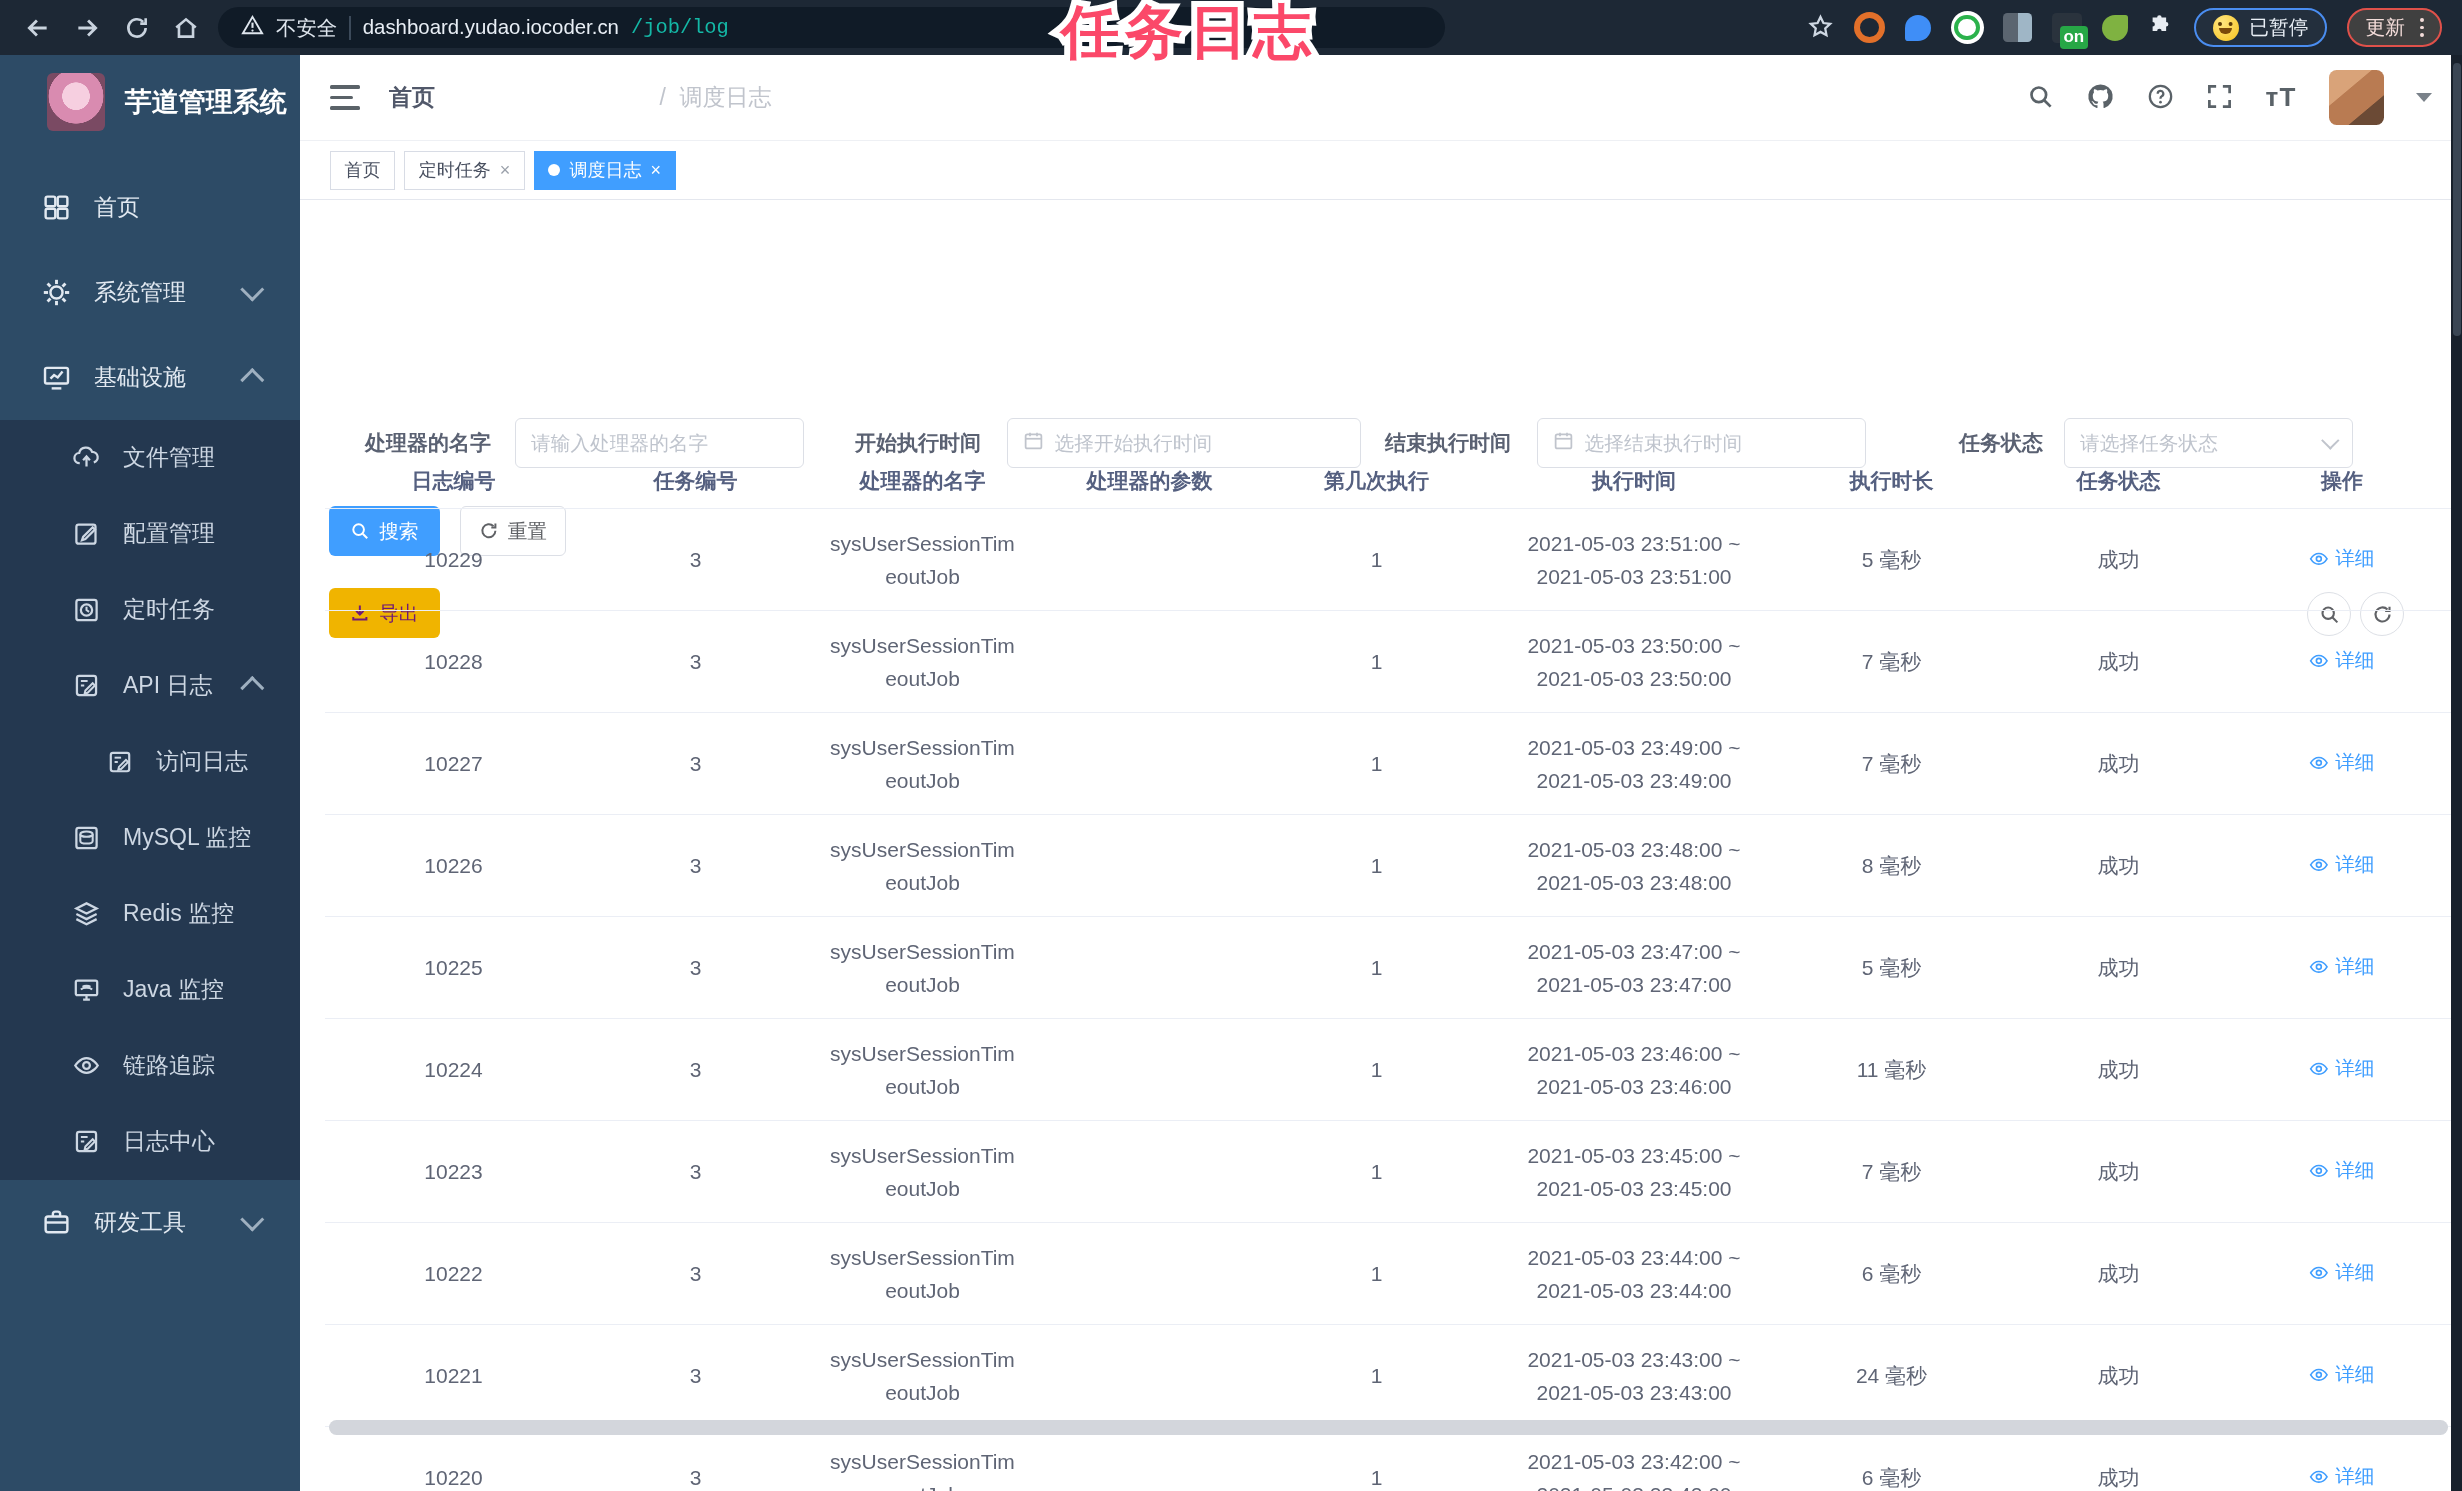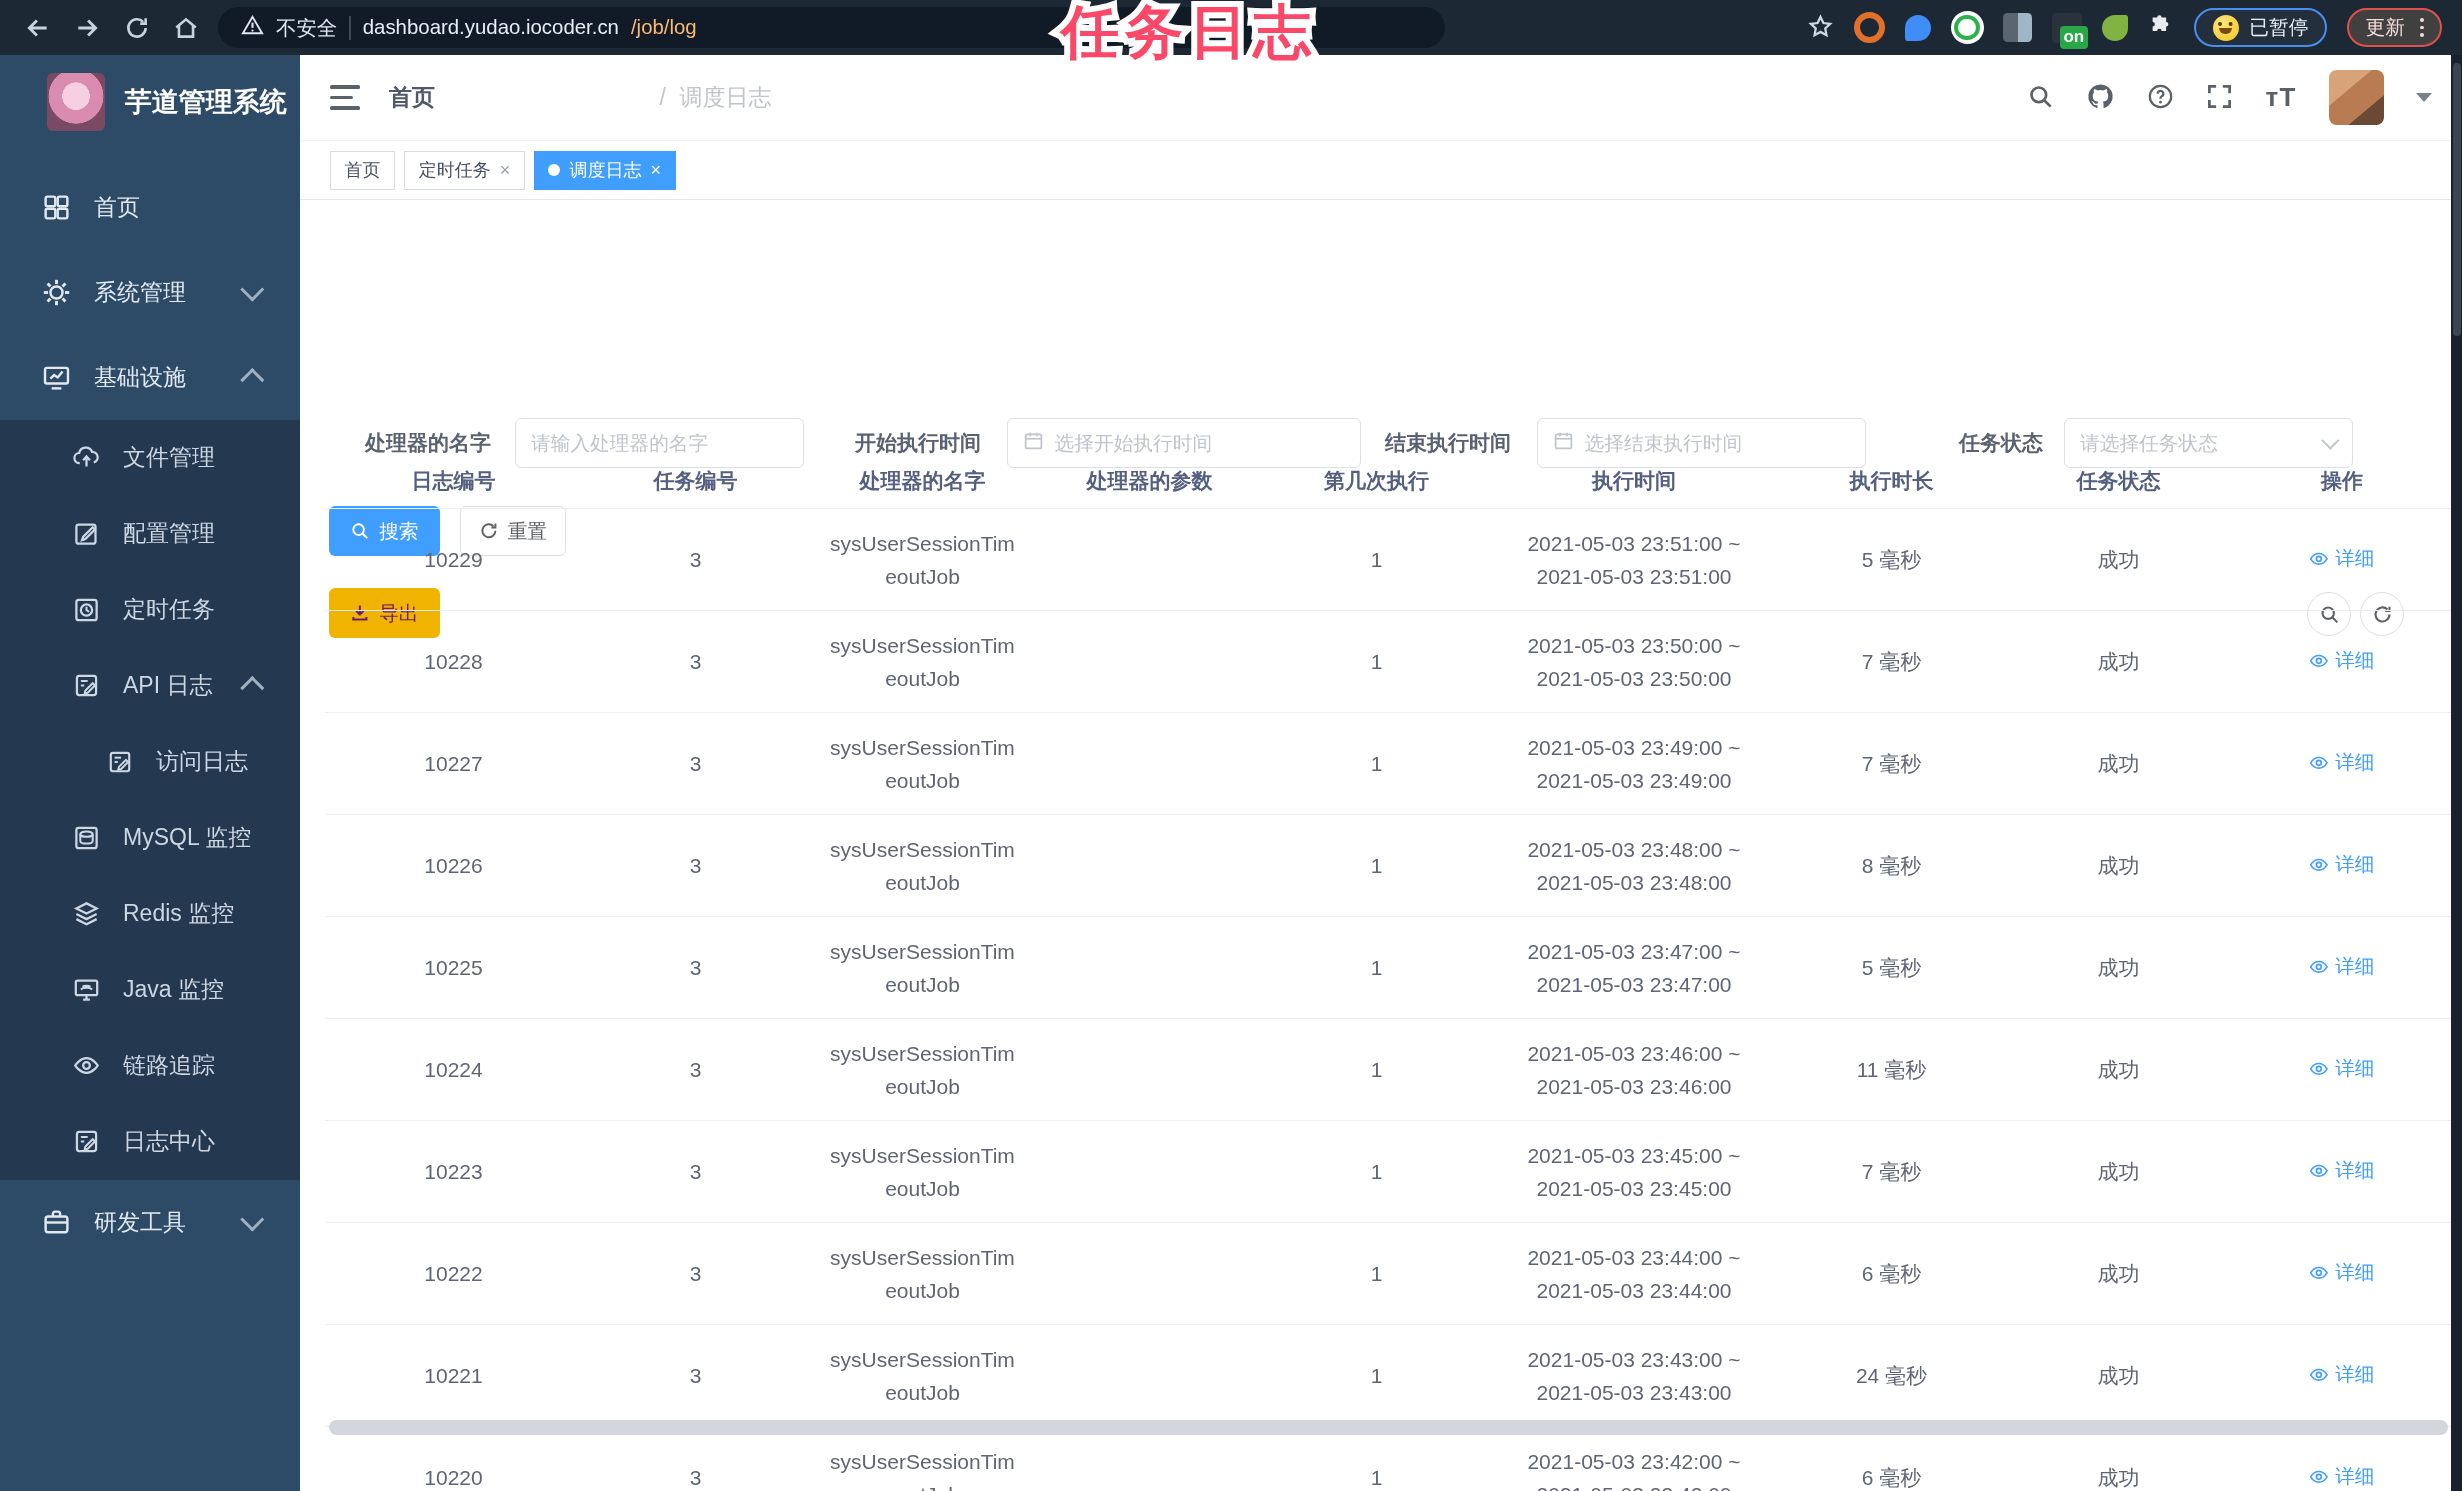--- a/index.html
+++ b/index.html
@@ -6,21 +6,21 @@
   body{width:2462px;height:1491px;overflow:hidden;font-family:"Liberation Sans","DejaVu Sans",sans-serif;background:#fff;position:relative;}
   .screen{position:absolute;inset:0;overflow:hidden;}
 
   
   .chrome{position:absolute;top:0;left:0;width:100%;height:55px;background:#1d2835;display:flex;align-items:center;padding:0 19.7px;box-sizing:border-box;z-index:30;}
   .chrome .navbtn{width:36px;height:36px;display:flex;align-items:center;justify-content:center;color:#c9d3de;margin-right:13.6px;flex-shrink:0;}
   .urlbar{flex:0 0 1181px;height:41px;background:#101b27;border-radius:21px;display:flex;align-items:center;padding:0 23px;color:#dfe6ee;font-size:20.4px;gap:12px;}
   .urlbar .warn{color:#dfe6ee;}
   .urlbar .sep{width:1.5px;height:24px;background:#3c4a5a;}
   .urlbar .host{color:#e8eef5;}
-  .urlbar .path{color:#fdba74;}
+  .urlbar .path{color:#14b8a6;font-family:Liberation Mono, monospace;}
   .chrome-right{margin-left:auto;display:flex;align-items:center;gap:19.7px;}
   .ext{width:32px;height:32px;border-radius:7.6px;display:flex;align-items:center;justify-content:center;font-size:16.7px;font-weight:bold;flex-shrink:0;}
   .ext.ring{background:transparent;border:6.8px solid #e2702a;border-radius:50%;width:19.7px;height:19.7px;}
   .ext.drop{background:#3f8ef7;border-radius:50% 50% 50% 12%;width:26px;height:26px;}
   .ext.ygreen{background:#fff;border-radius:50%;width:33px;height:33px;color:#2bb24c;position:relative;}
   .ext.ygreen::after{content:"";position:absolute;inset:3.8px;border:4.5px solid #2bb24c;border-radius:50%;}
   .ext.grid{background:linear-gradient(90deg,#5b6570 50%,#9fb6c6 50%);width:29px;height:29px;border-radius:4.5px;}
   .ext.onb{background:#2a333d;width:30px;height:30px;border-radius:4.5px;position:relative;}
   .ext.onb .badge{position:absolute;right:-6px;bottom:-6px;background:#27a746;color:#fff;font-size:17px;font-weight:bold;border-radius:3.8px;padding:1.5px 3.8px;}
   .ext.leaf{background:#7fb241;border-radius:50% 10% 50% 50%;width:26px;height:26px;}

